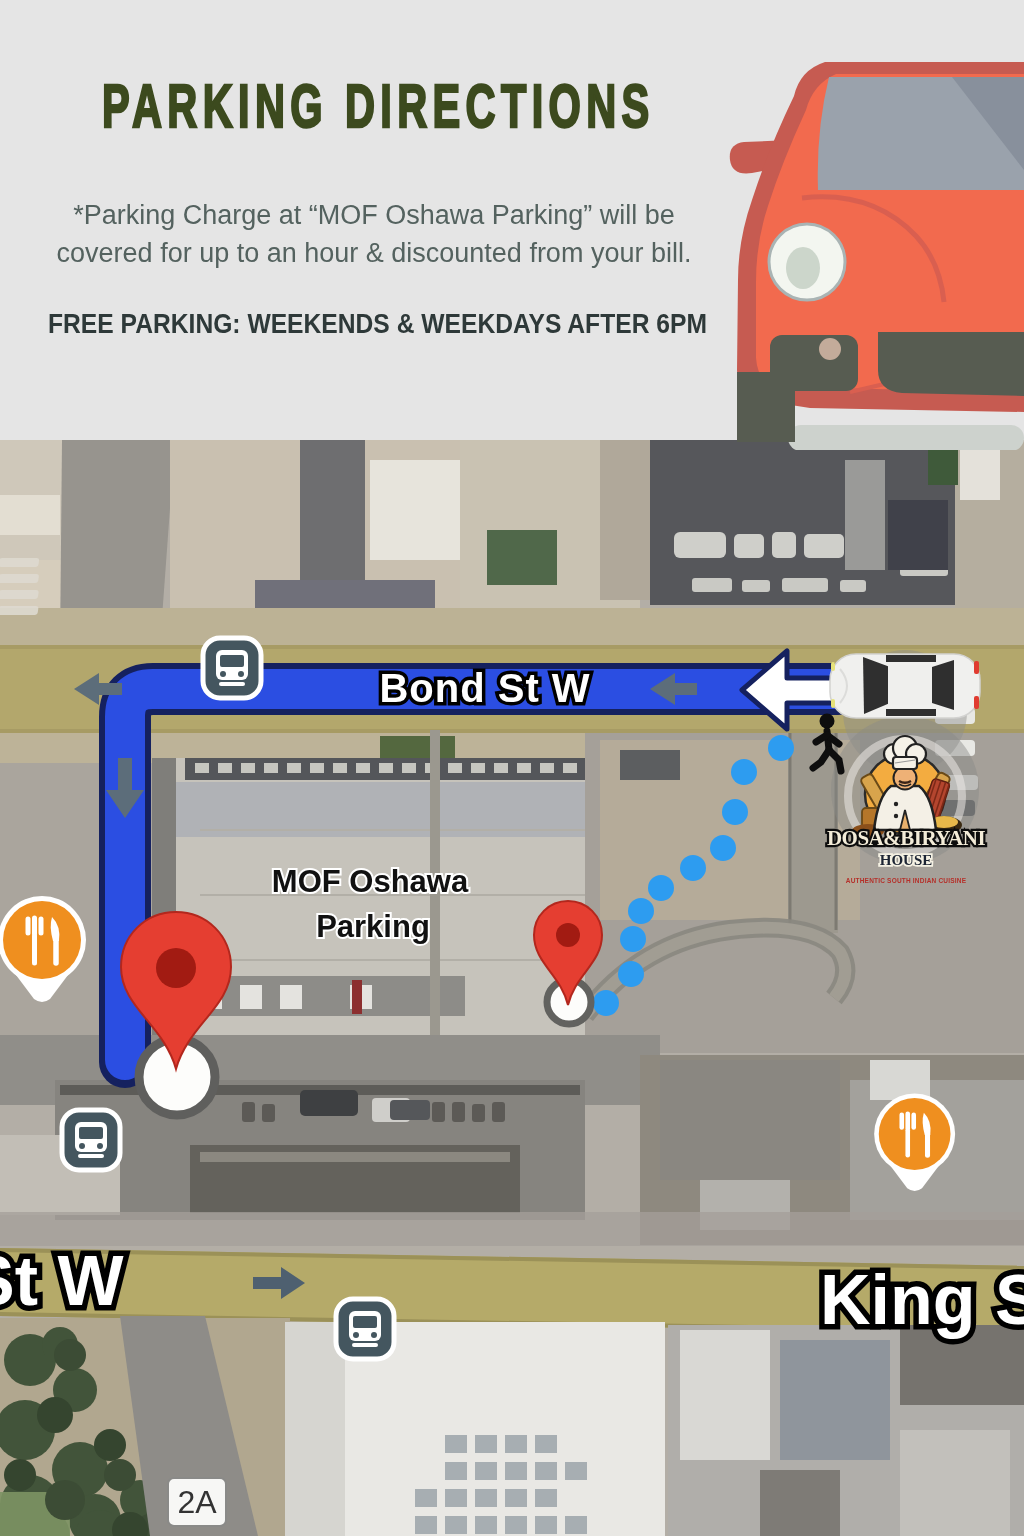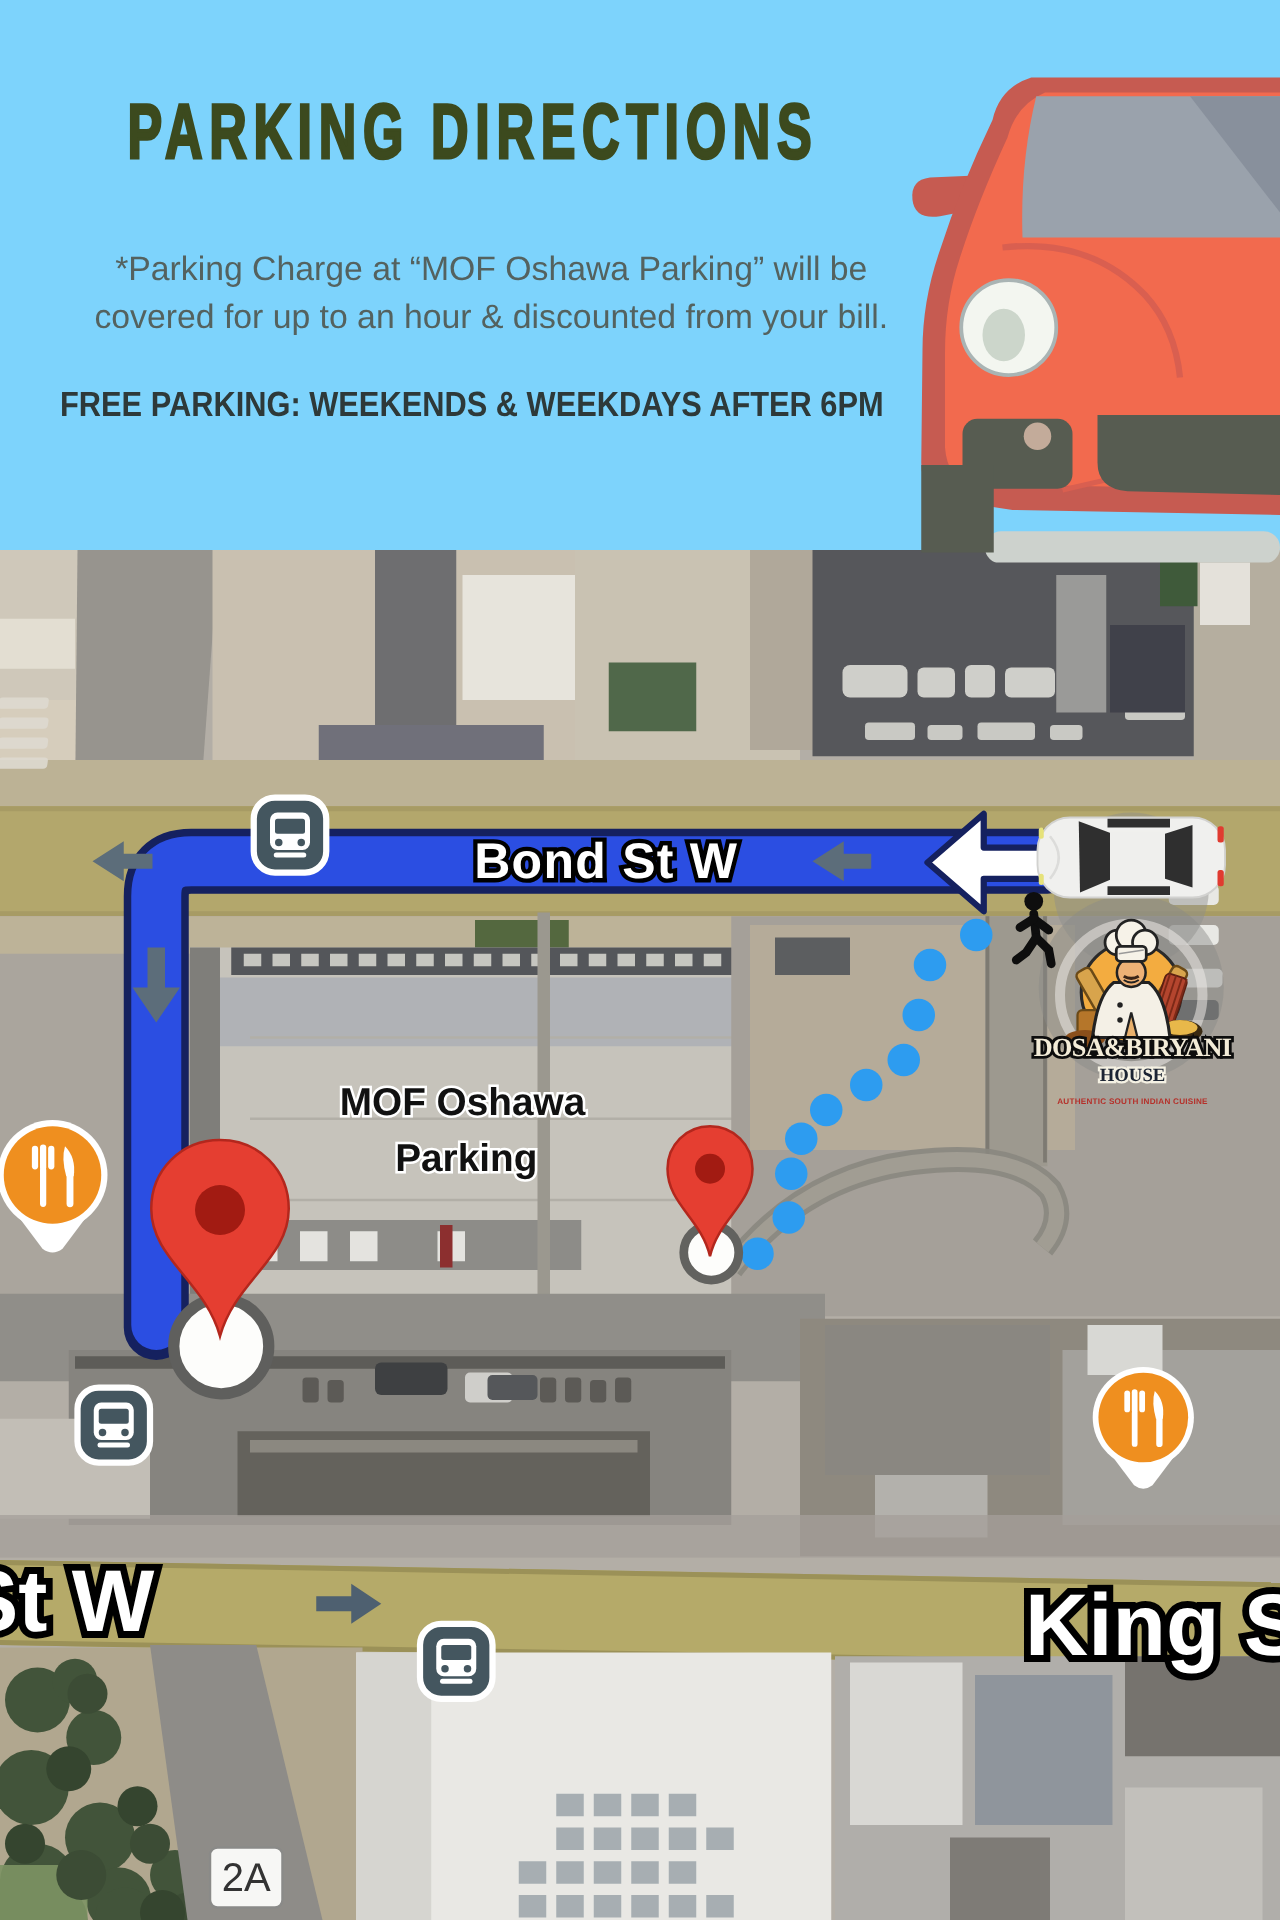--- a/index.html
+++ b/index.html
@@ -1,23 +1,23 @@
 <!DOCTYPE html>
 <html><head>
 <meta charset="utf-8">
 <style>
   html,body{margin:0;padding:0;}
   body{width:1024px;height:1536px;position:relative;overflow:hidden;
        font-family:"Liberation Sans", sans-serif;background:#b6b1a9;}
-  .header{position:absolute;left:0;top:0;width:1024px;height:440px;background:#7dd3fc;}
+  .header{position:absolute;left:0;top:0;width:1024px;height:440px;background:#e5e5e5;}
   .title{position:absolute;left:102px;top:70px;font-weight:bold;font-size:62px;
          color:#3c4a1e;letter-spacing:8px;-webkit-text-stroke:2.5px #3c4a1e;transform:scaleX(0.67);transform-origin:left top;
          white-space:nowrap;}
   .sub{position:absolute;left:0px;top:196px;width:748px;text-align:center;
-       font-size:27px;line-height:38px;color:#54625f;margin-left:19px;}
+       font-size:27px;line-height:38px;color:#54625f;}
   .freeline{position:absolute;left:48px;top:308px;font-size:28px;font-weight:bold;
        color:#2e3939;white-space:nowrap;transform:scaleX(0.88);transform-origin:left top;}
   #mapsvg{position:absolute;left:0;top:440px;}
   #carsvg{position:absolute;left:700px;top:40px;}
 </style>
 </head>
 <body>
 
 <svg id="mapsvg" width="1024" height="1096" viewBox="0 0 1024 1096">
 

